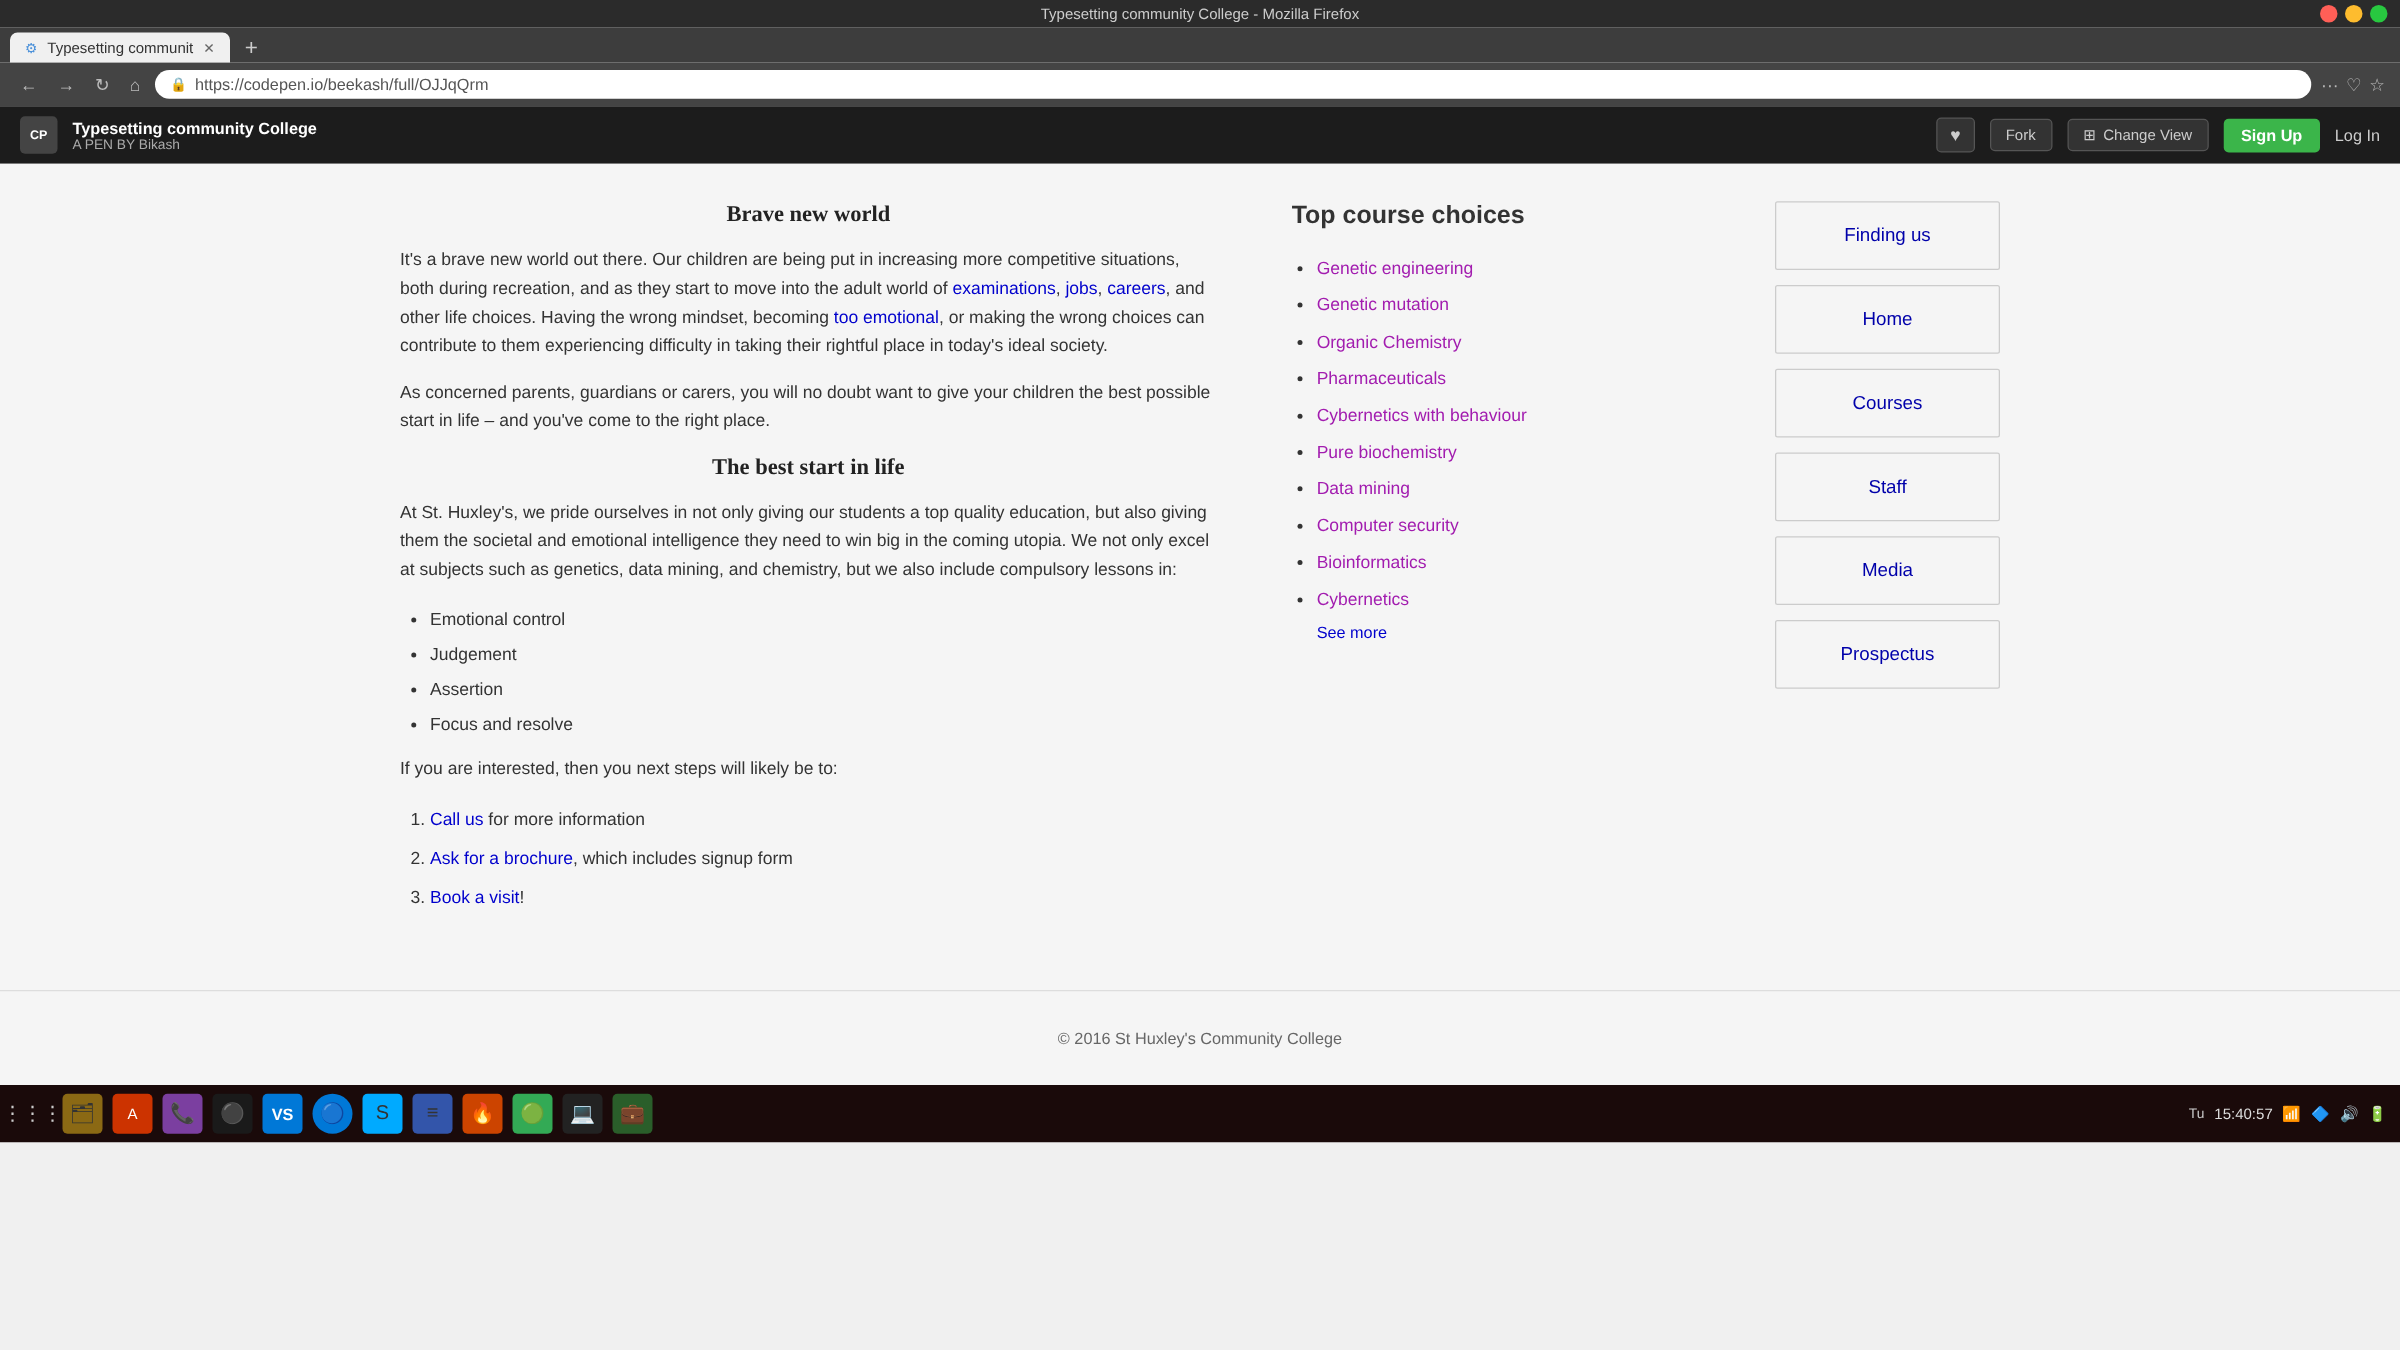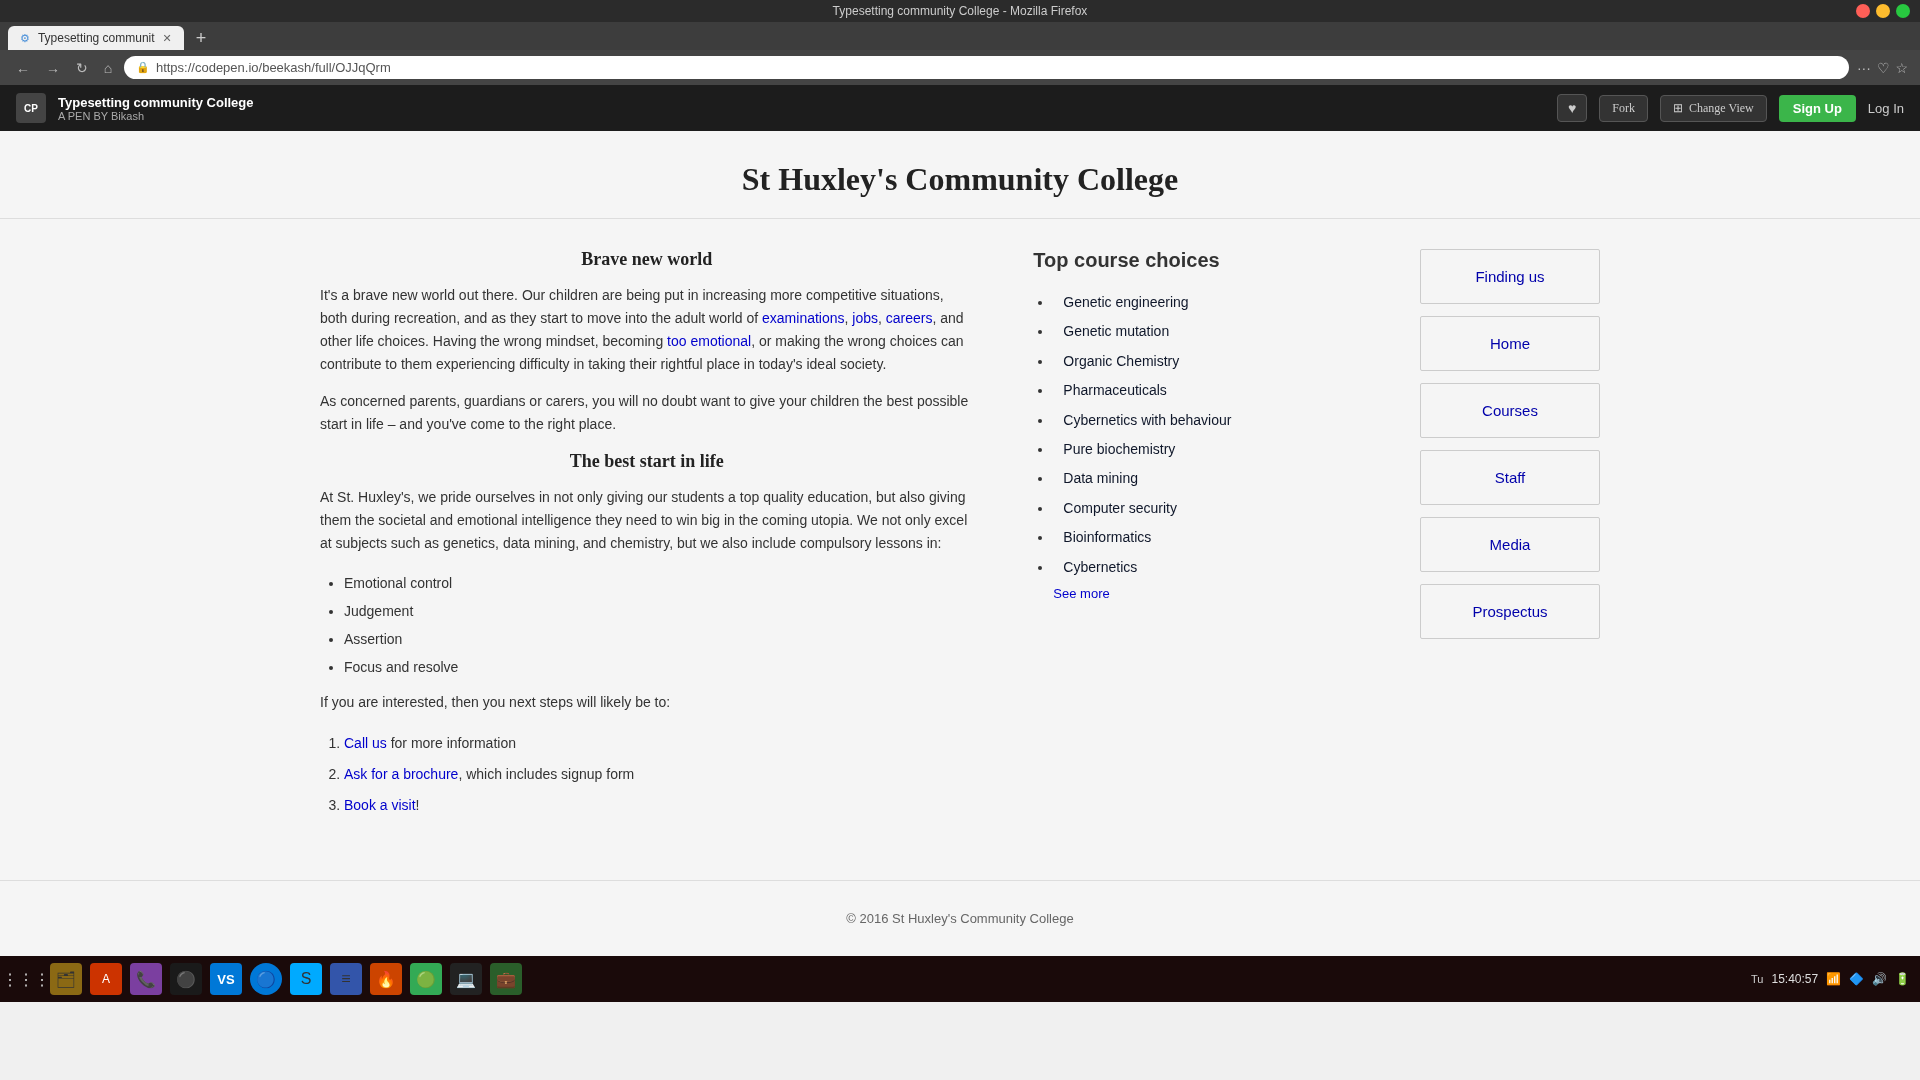--- a/index.html
+++ b/index.html
@@ -125,21 +125,20 @@
       background: #333;
       border: 1px solid #555;
       color: #ccc;
       padding: 5px 12px;
       border-radius: 4px;
       font-size: 12px;
       cursor: pointer;
       display: flex;
       align-items: center;
       gap: 6px;
-      font-family: Liberation Serif, serif;
     }
     .cp-btn-heart {
       background: #333;
       border: 1px solid #555;
       color: #ccc;
       padding: 5px 10px;
       border-radius: 4px;
       font-size: 14px;
       cursor: pointer;
     }
@@ -236,24 +235,23 @@
       font-weight: bold;
       color: #333;
       margin-bottom: 16px;
     }
     .course-list {
       list-style: disc;
       margin-left: 20px;
       line-height: 2.1;
     }
     .course-list li a {
-      color: #0f172a;
+      color: #a21caf;
       text-decoration: none;
       font-size: 14px;
-      margin-left: 10px;
     }
     .see-more-link {
       color: #0000cc;
       font-size: 13px;
       margin-left: 20px;
       text-decoration: none;
       display: inline-block;
       margin-top: 4px;
     }
 
@@ -365,23 +363,20 @@
   <div class="cp-spacer"></div>
   <button class="cp-btn-heart">♥</button>
   <button class="cp-btn">Fork</button>
   <button class="cp-btn">⊞ <span>Change View</span></button>
   <button class="cp-btn-signup">Sign Up</button>
   <button class="cp-btn-login">Log In</button>
 </div>
 
 <div class="webpage">
 
-  <div class="page-header">
-    <h1 class="page-title">St Huxley's Community College</h1>
-  </div>
 
   <div class="content-area">
 
     <div class="left-col">
       <h2 class="section-heading">Brave new world</h2>
       <p class="body-text">
         It's a brave new world out there. Our children are being put in increasing more competitive situations, both during recreation, and as they start to move into the adult world of <a href="#">examinations</a>, <a href="#">jobs</a>, <a href="#">careers</a>, and other life choices. Having the wrong mindset, becoming <a href="#">too emotional</a>, or making the wrong choices can contribute to them experiencing difficulty in taking their rightful place in today's ideal society.
       </p>
       <p class="body-text">As concerned parents, guardians or carers, you will no doubt want to give your children the best possible start in life – and you've come to the right place.</p>
 

